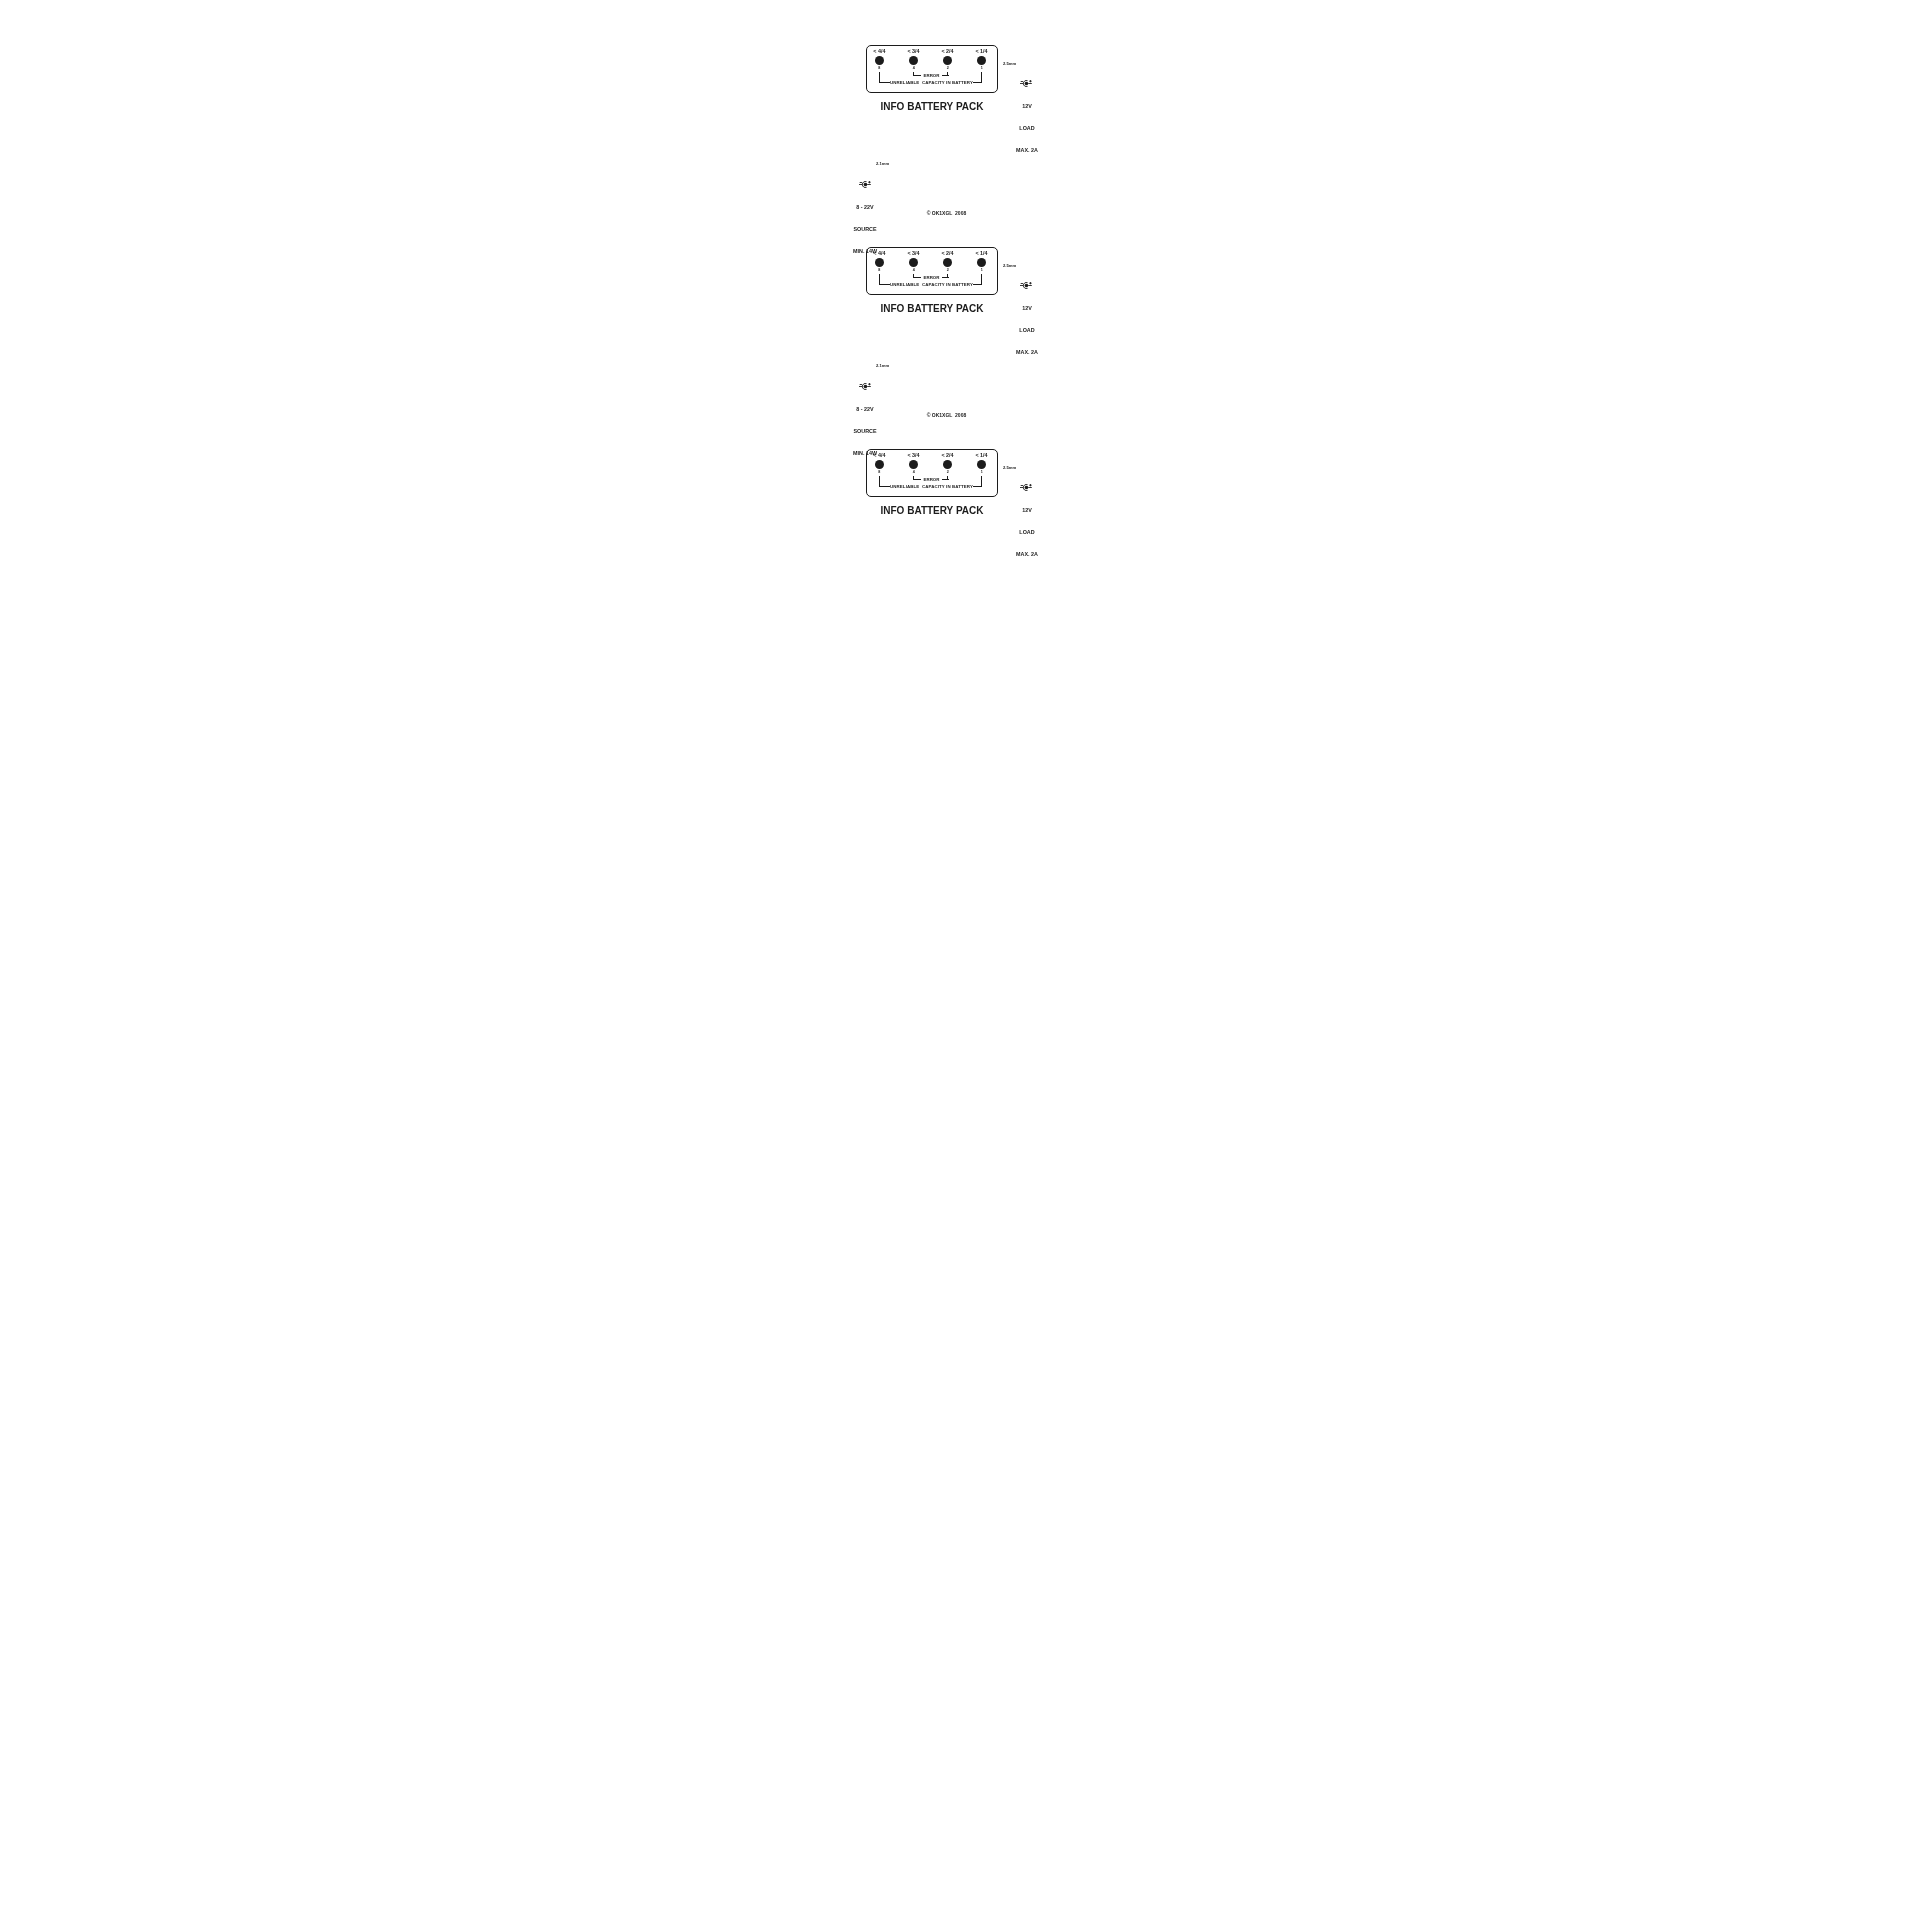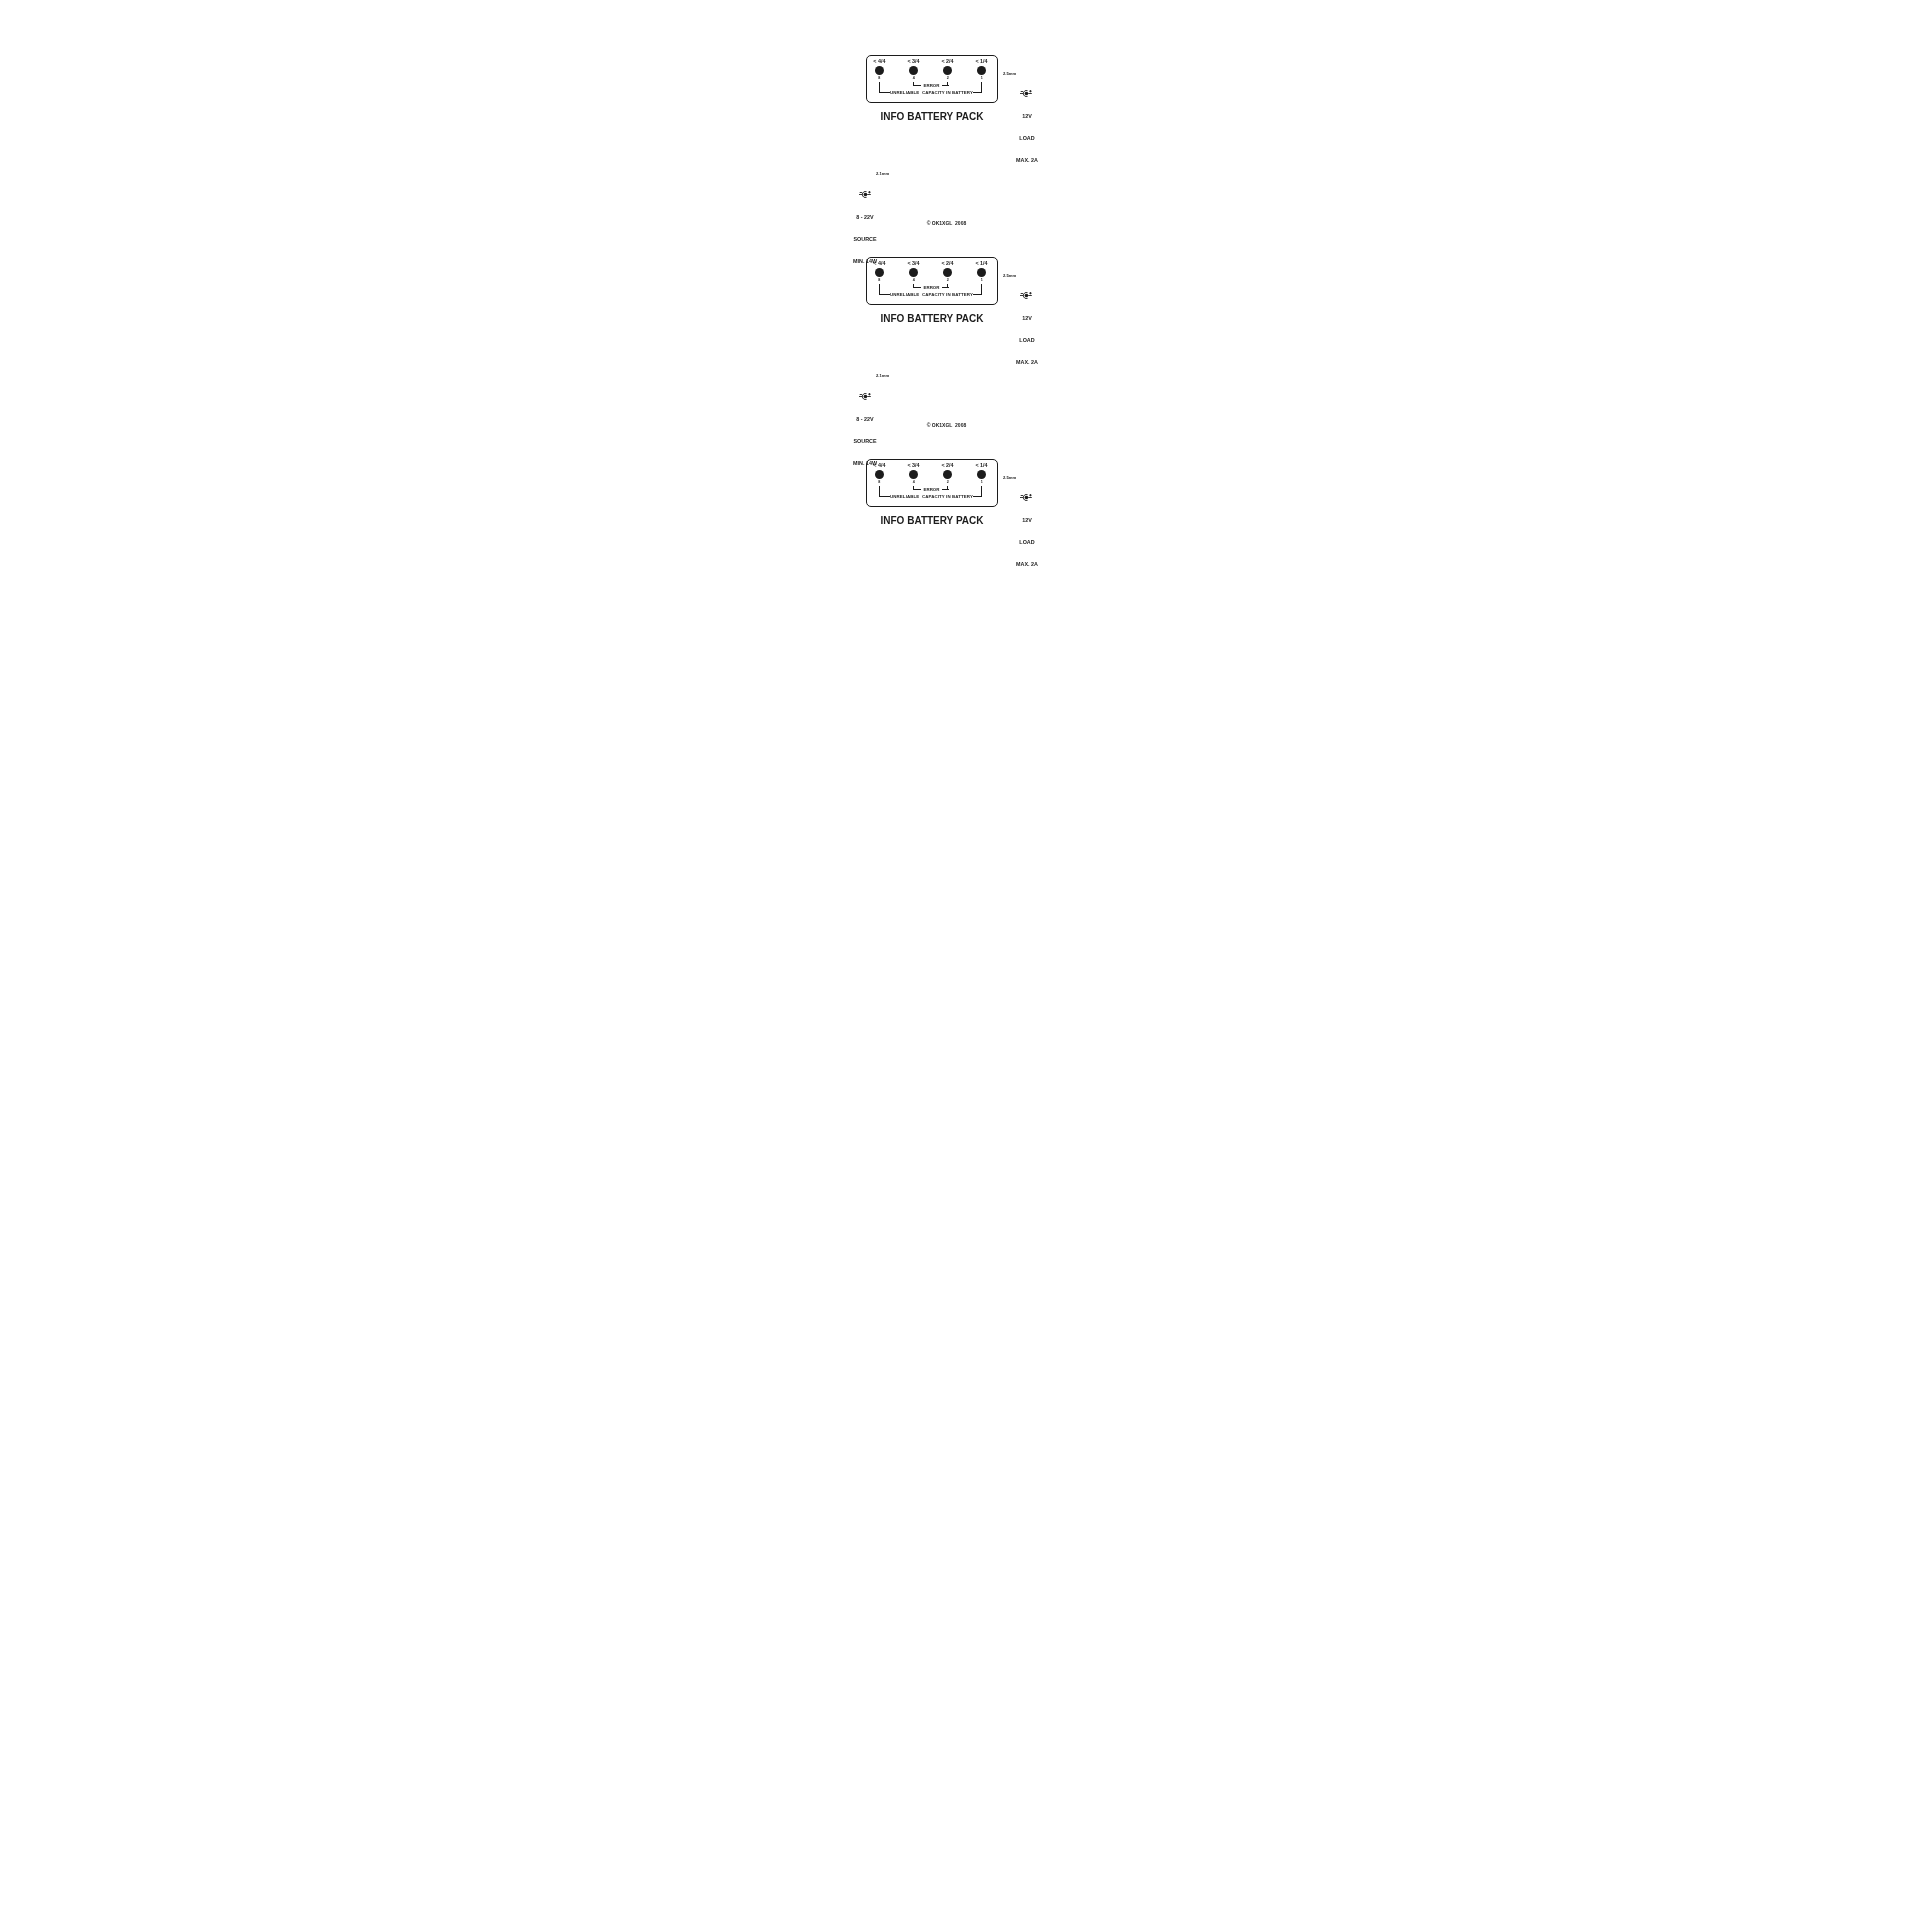--- a/index.html
+++ b/index.html
@@ -4,21 +4,21 @@
 <title>Front panel artwork</title>
 <style>
   :root { --ink: #1c1c1c; }
   * { margin: 0; padding: 0; box-sizing: border-box; }
   html, body { background: #ffffff; }
   body { font-family: "Liberation Sans", sans-serif; color: var(--ink); }
   #page {
     position: relative;
     width: 425px;
     height: 601px;
-    margin: 10px auto;
+    margin: 0 auto;
     background: #ffffff;
     overflow: hidden;
   }
   .group { position: absolute; left: 0; width: 100%; height: 216px; }
   .group.g1 { top: 0; }
   .group.g2 { top: 202px; }
   .group.g3 { top: 404px; }
 
   
   .panel {

